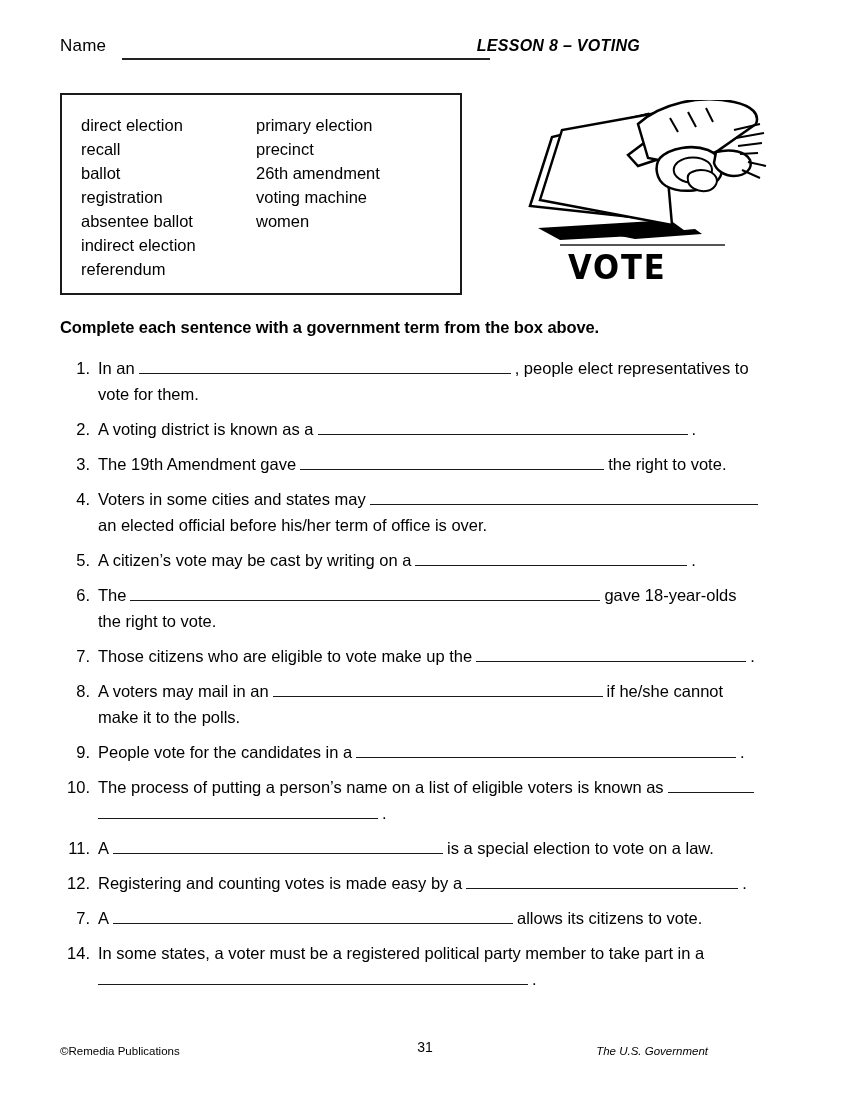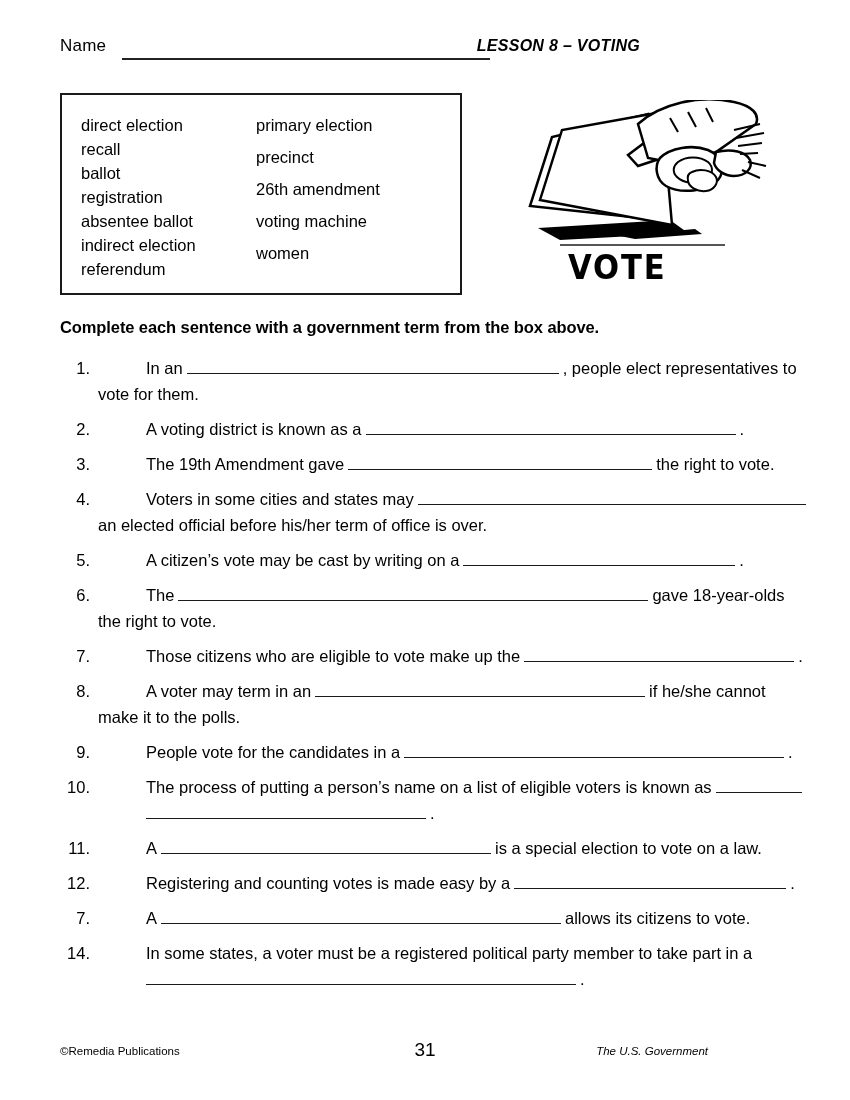--- a/index.html
+++ b/index.html
@@ -72,21 +72,21 @@
     left: 19px;
     top: 18px;
     display: flex;
     gap: 0px;
   }
   .wb-col {
     display: flex;
     flex-direction: column;
   }
   .wb-col.col1 { width: 175px; }
-  .wb-col.col2 { width: 210px; gap: 8px; }
+  .wb-col.col2 { width: 210px; }
   .wb-term {
     font-size: 16.5px;
     line-height: 24px;
     white-space: nowrap;
   }
 
   
   .illustration {
     position: absolute;
     left: 520px;
@@ -142,21 +142,20 @@
   .q-body {
     margin-left: 38px;
     font-size: 16.5px;
     line-height: 26px;
   }
   .q-line {
     display: flex;
     align-items: baseline;
     flex-wrap: nowrap;
     white-space: nowrap;
-    margin-left: 48px;
   }
   .txt { white-space: pre; }
   .blank {
     display: inline-block;
     border-bottom: 1.6px solid #1a1a1a;
     height: 15px;
     margin: 0 4px;
     flex: none;
   }
   .cont { display: block; }
@@ -174,21 +173,21 @@
     left: 60px;
     top: 0;
     font-size: 11.5px;
   }
   .footer-center {
     position: absolute;
     left: 0;
     top: -6px;
     width: 850px;
     text-align: center;
-    font-size: 19px;
+    font-size: 14px;
   }
   .footer-right {
     position: absolute;
     right: 62px;
     top: 0;
     font-size: 11.5px;
     font-style: italic;
   }
 </style>
 </head>
@@ -338,21 +337,21 @@
           <span class="blank" style="width:270px"></span>
           <span class="txt">.</span>
         </div>
       </div>
     </div>
 
     <div class="q">
       <span class="q-num">8.</span>
       <div class="q-body">
         <div class="q-line">
-          <span class="txt">A voter may term in an</span>
+          <span class="txt">A voters may mail in an</span>
           <span class="blank" style="width:330px"></span>
           <span class="txt">if he/she cannot</span>
         </div>
         <div class="cont">make it to the polls.</div>
       </div>
     </div>
 
     <div class="q">
       <span class="q-num">9.</span>
       <div class="q-body">

